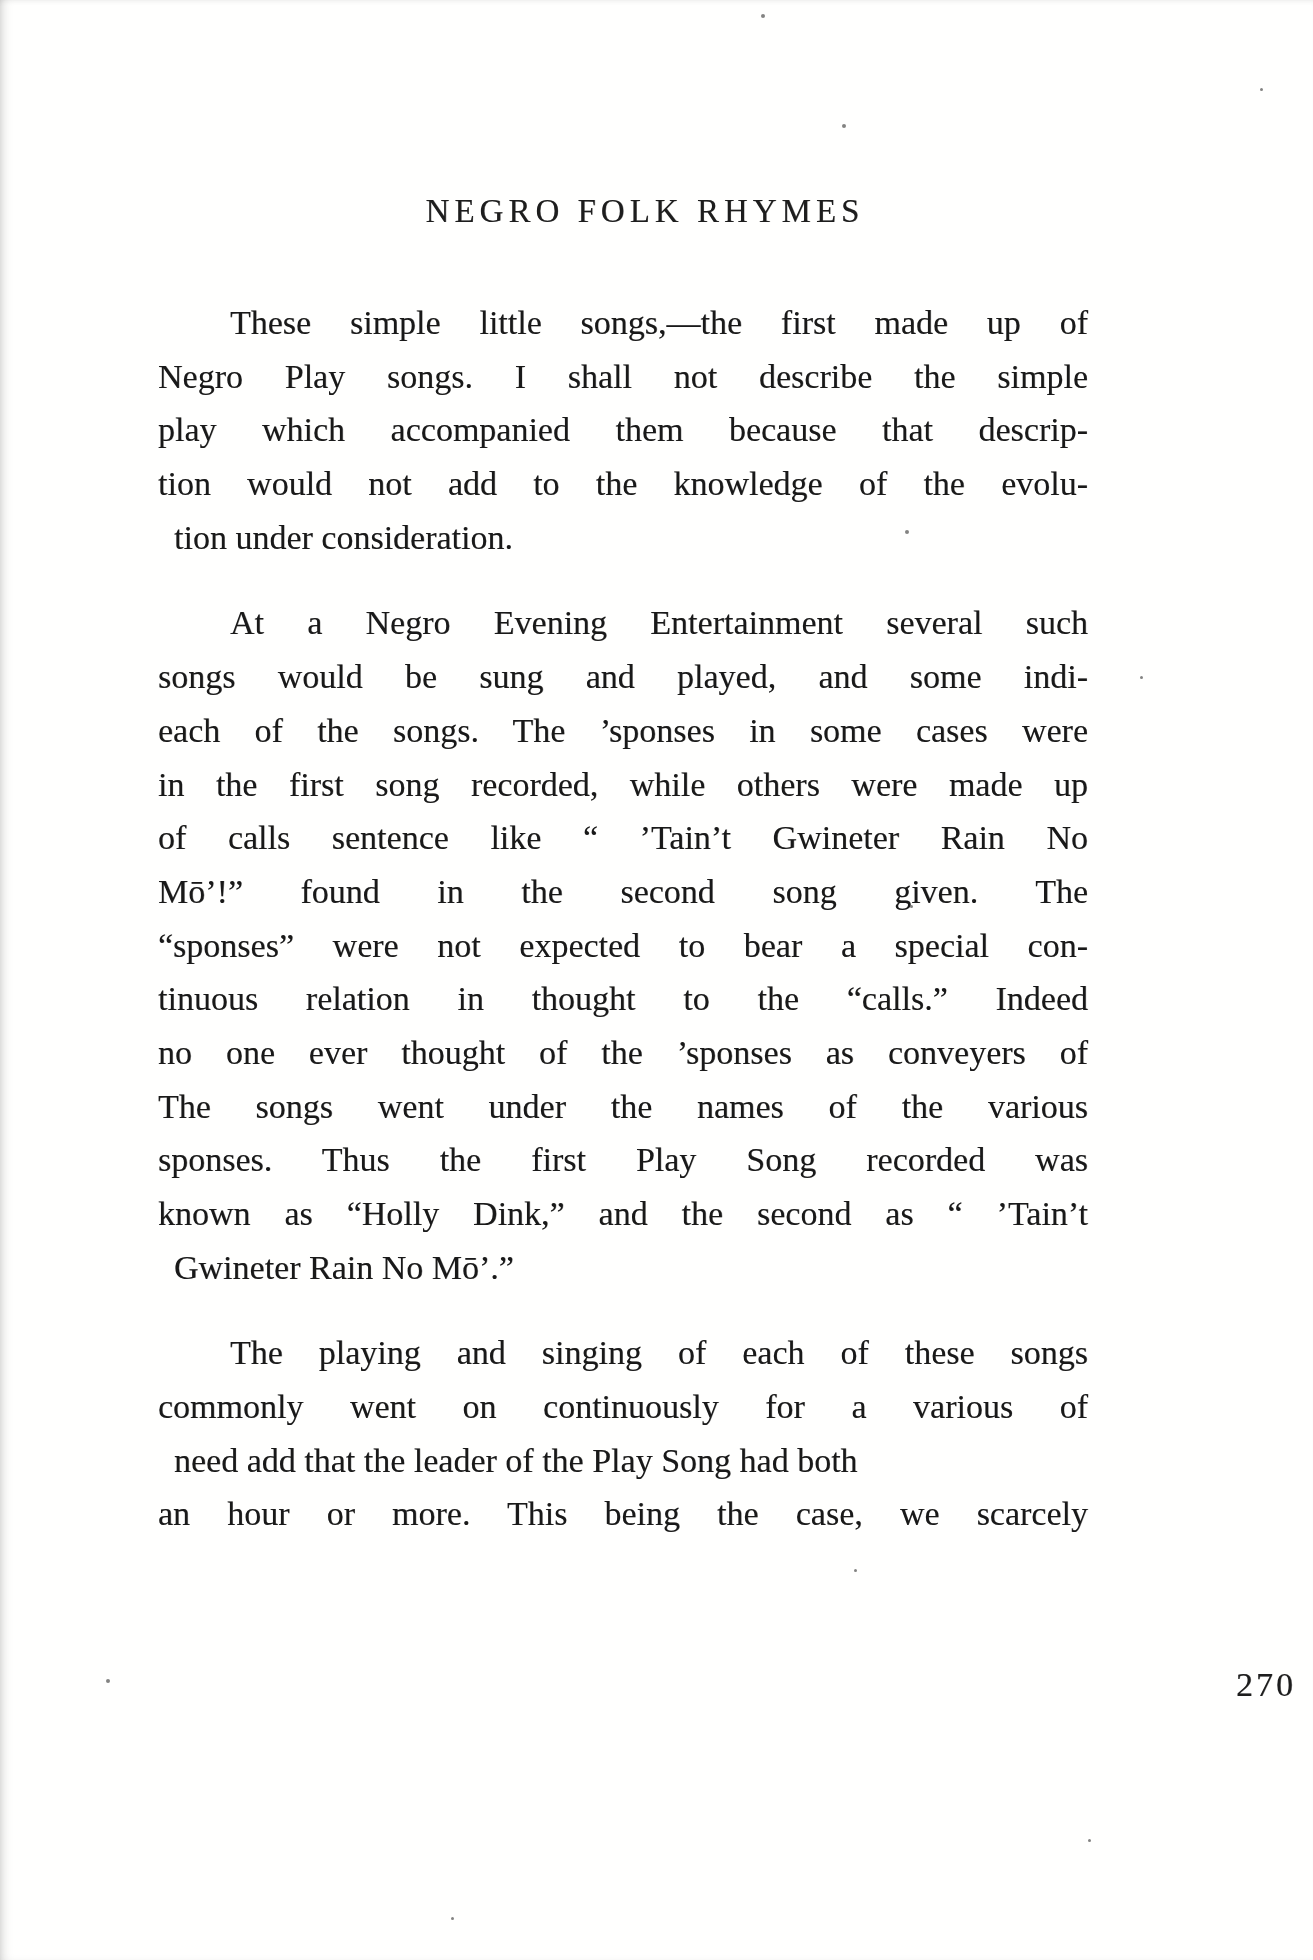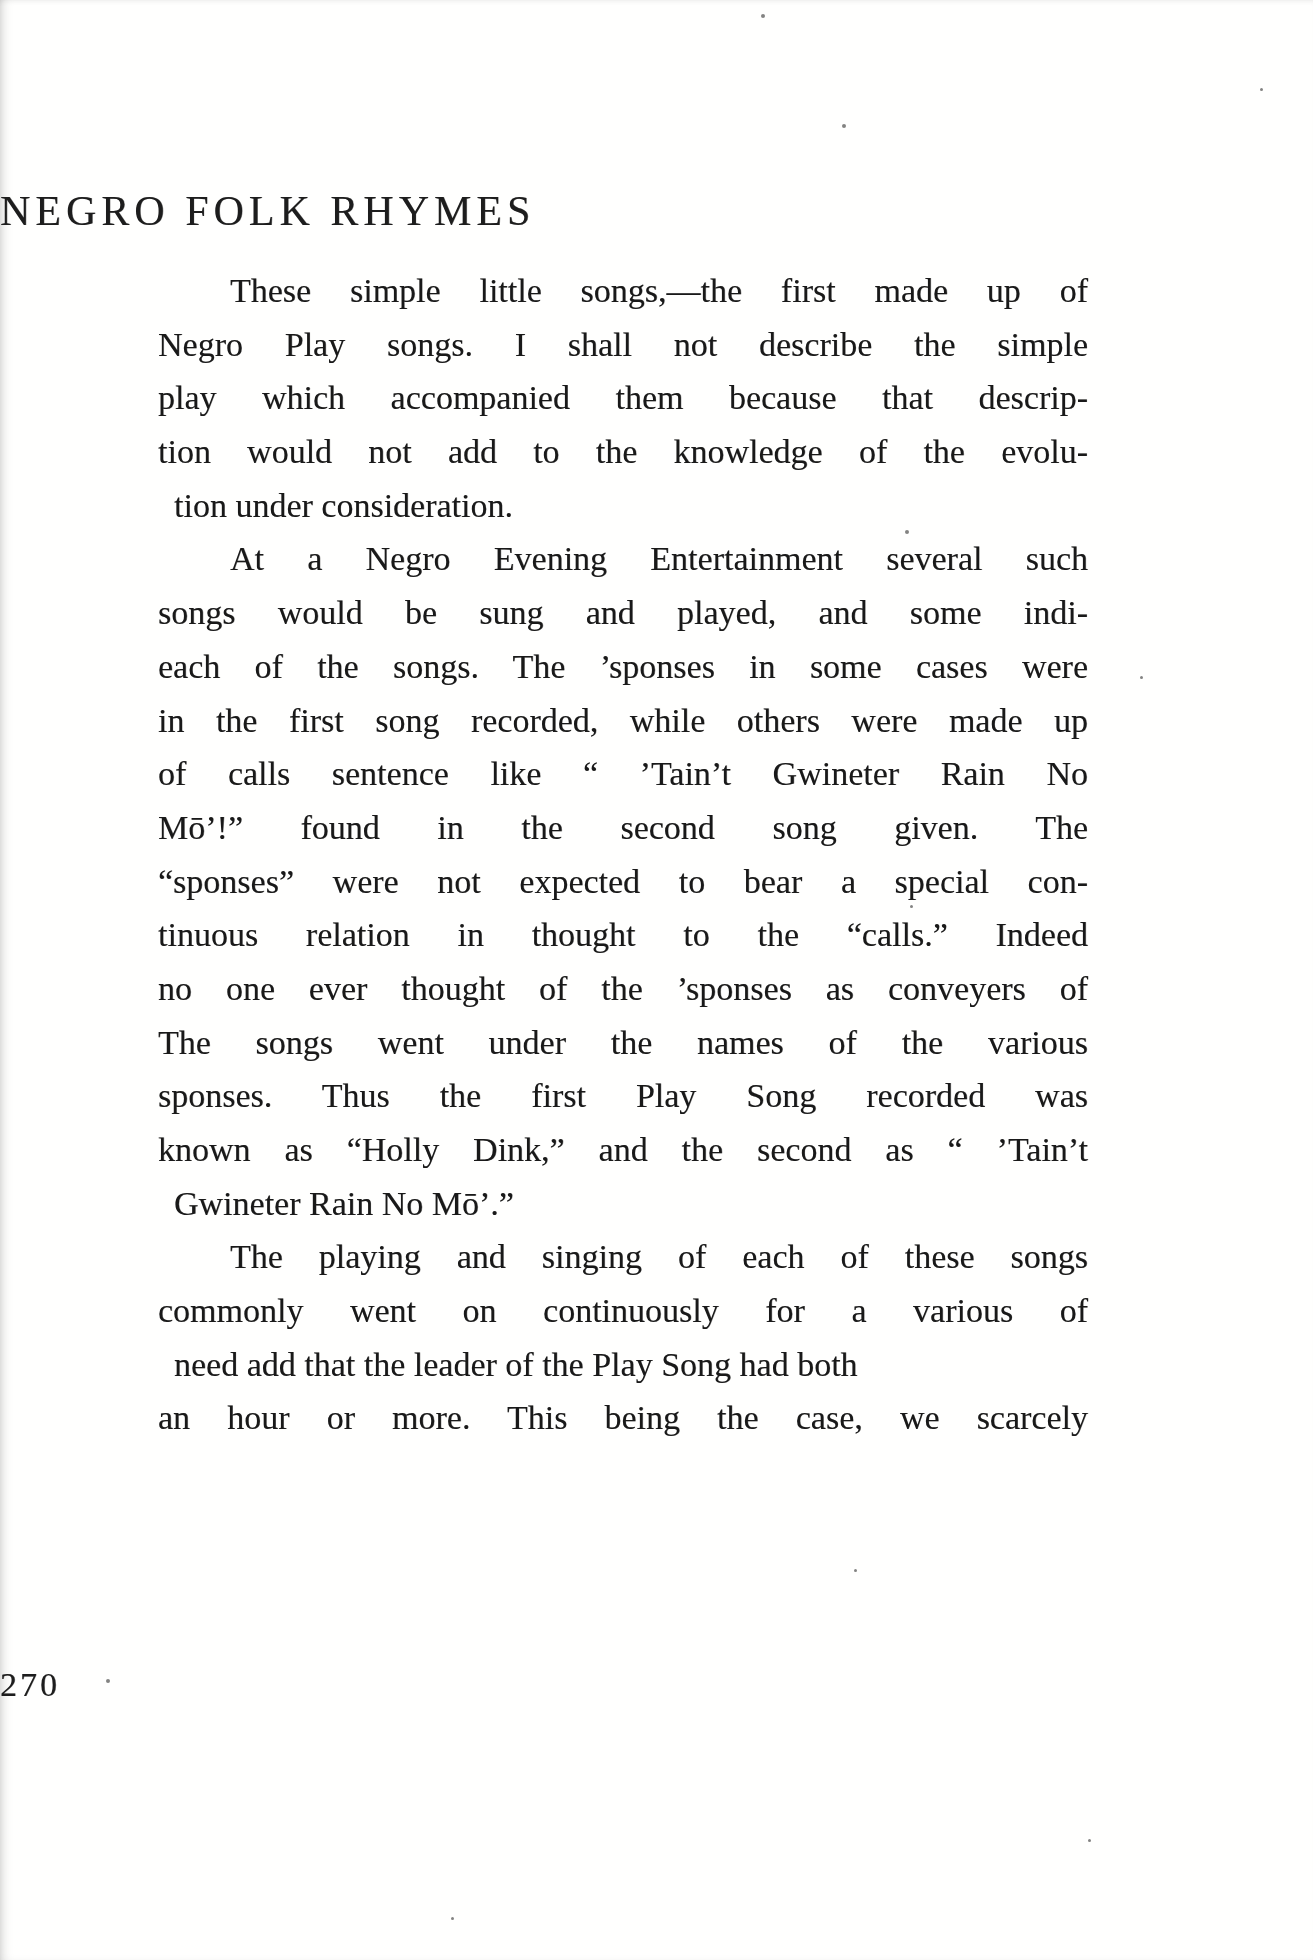--- a/index.html
+++ b/index.html
@@ -14,51 +14,52 @@
     font-family: "Liberation Serif", "DejaVu Serif", serif;
     color: #1b1b1b;
   }
   .running-head {
     position: absolute;
     top: 189px;
     left: 0;
     width: 1290px;
     height: 44px;
     line-height: 44px;
-    font-size: 42px;
+    text-align: center;
+    font-size: 33px;
     letter-spacing: 5px;
     color: #1d1d1d;
     text-shadow: 0.4px 0.4px 0 rgba(20,20,20,0.45);
   }
   .text-block {
     position: absolute;
     top: 264px;
     left: 158px;
     width: 930px;
     font-size: 34px;
     color: #191919;
     text-shadow: 0.4px 0.4px 0 rgba(20,20,20,0.4);
   }
   .line {
     height: 53.7px;
     line-height: 53.7px;
     text-align: justify;
     text-align-last: justify;
     overflow: visible;
   }
-  .line.first { text-indent: 72px; }
+  .line.first { text-indent: 72px; margin-top: 32px; }
   .line.last  { text-align-last: left; margin-left: 16px; }
   .folio {
     position: absolute;
     top: 1662px;
     left: 0;
     width: 1296px;
     height: 46px;
     line-height: 46px;
-    text-align: left;
+    text-align: right;
     font-size: 34px;
     letter-spacing: 3px;
     color: #1d1d1d;
     text-shadow: 0.4px 0.4px 0 rgba(20,20,20,0.45);
   }
   .speck {
     position: absolute;
     background: #5a5a58;
     border-radius: 50%;
     opacity: 0.75;

